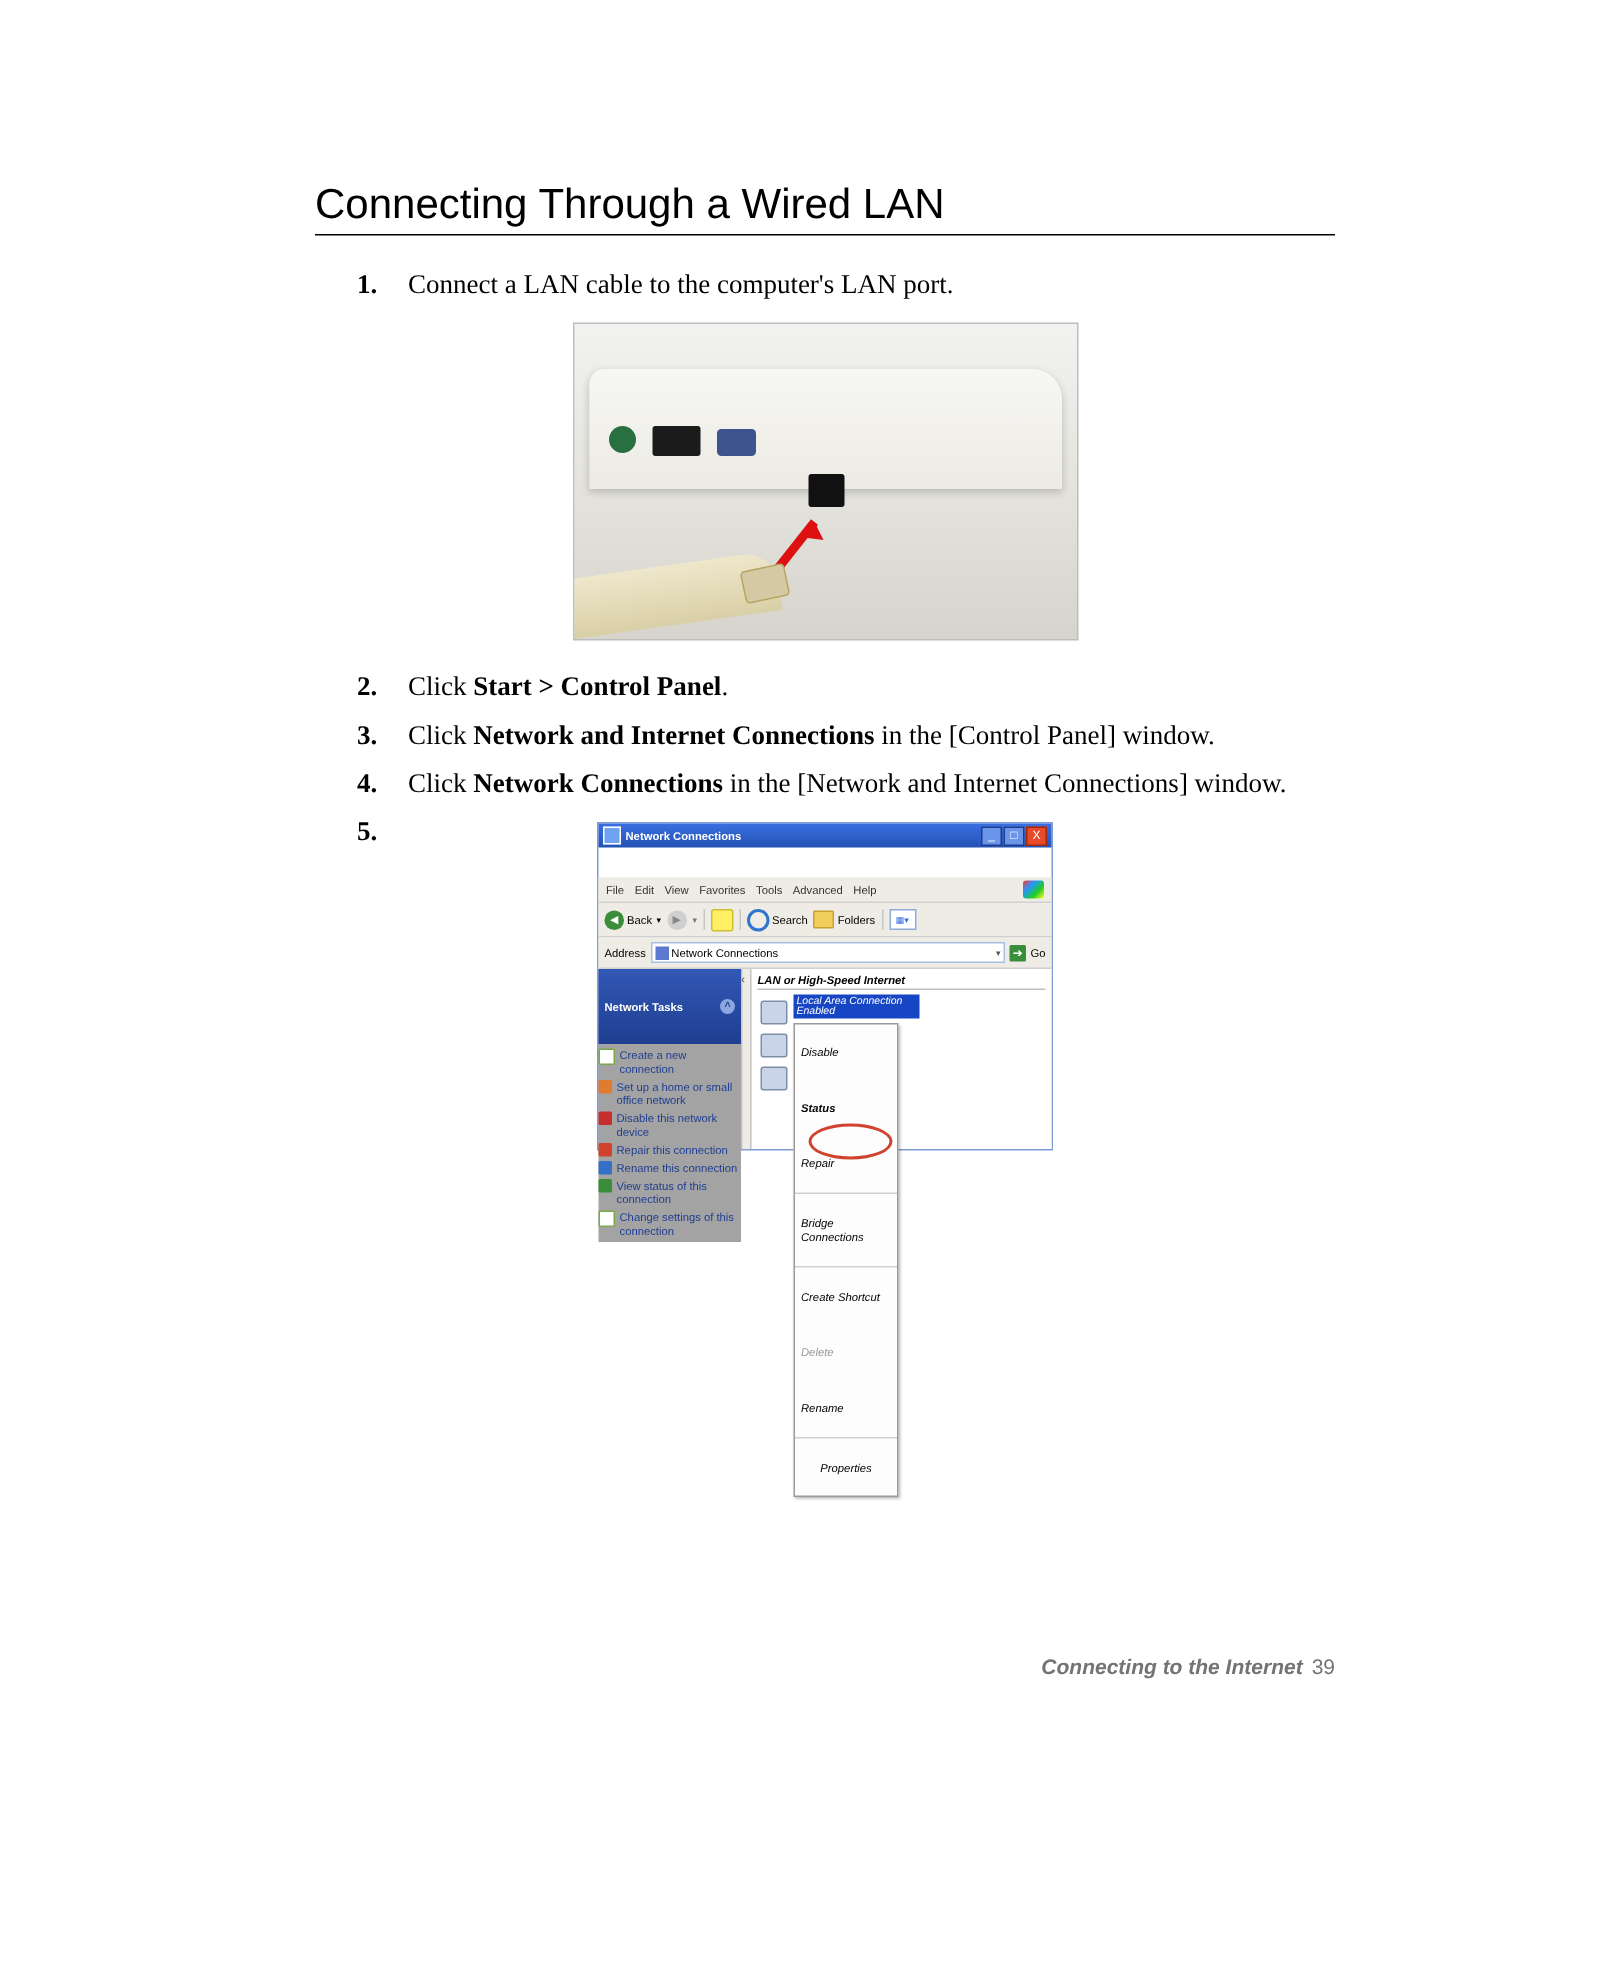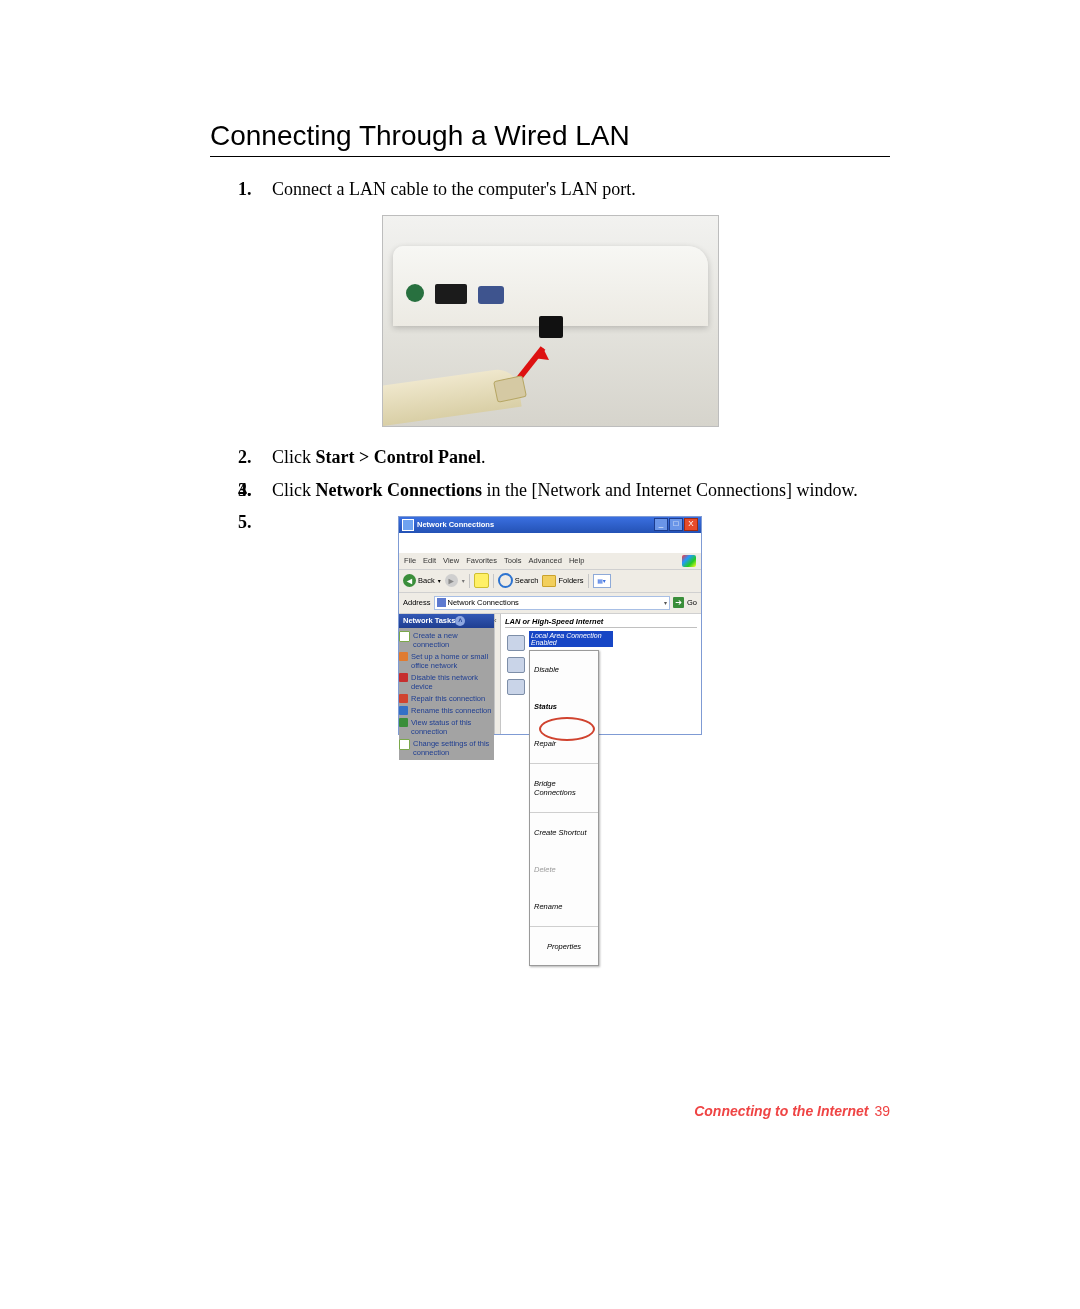--- a/index.html
+++ b/index.html
@@ -145,21 +145,21 @@
   .search-ico { width:11px; height:11px; border-radius:50%; border:2px solid #2e74d0; position:relative; }
   .folders-ico { width:12px; height:10px; background:#f2cf5c; border:1px solid #caa22c; border-radius:1px; }
   .views-ico { width:16px; height:12px; border:1px solid #8eaad8; background:#fff; display:flex; align-items:center; justify-content:center; }
   .spacer { width:1px; height:14px; background:#c6c6c6; }
   .addrbar { display:flex; align-items:center; gap:3px; padding:2px 4px; border-bottom:1px solid #d0d0d0; background:#efece5; height:16px; }
   .addr-input { flex:1; height:12px; border:1px solid #a8bfe5; background:#fff; display:flex; align-items:center; padding:0 2px; gap:2px; }
   .nc-ico { width:9px; height:9px; background:#5d7ad0; }
   .go-btn { width:11px; height:11px; background:#3a8e3a; color:#fff; border-radius:1px; text-align:center; line-height:11px; font-size:8px; }
   .body-split { display:flex; height:120px; }
   .side { width:95px; background:#6e8ecf; display:flex; flex-direction:column; }
-  .side-header { background:linear-gradient(180deg,#3258b5,#1f3e91); color:#fff; font-weight:bold; padding:2px 4px; display:flex; align-items:center; }
+  .side-header { background:linear-gradient(180deg,#3258b5,#1f3e91); color:#fff; font-weight:bold; padding:20px 4px; display:flex; align-items:center; justify-content:space-between; }
   .side-header .chev { width:10px; height:10px; border-radius:50%; background:#8ea7e0; text-align:center; line-height:9px; color:#1f3e91; font-size:7px; }
   .side-body { background:#a3a3a3; flex:1; padding:3px 0; display:flex; flex-direction:column; gap:3px; }
   .task { display:flex; gap:3px; color:#1f3e91; }
   .task .tico { width:9px; height:9px; flex-shrink:0; border-radius:1px; }
   .i-create { background:#fff; border:1px solid #7ba84b; }
   .i-home { background:#e07b30; border-radius:50%; }
   .i-disable { background:#c62e2e; border-radius:50%; }
   .i-repair { background:#d0432f; border-radius:50% 0 50% 0; }
   .i-rename { background:#3370c6; }
   .i-view { background:#3a8e3a; border-radius:50%; }
@@ -180,21 +180,21 @@
   .pc-ico { width:16px; height:14px; background:#c9d4e8; border:1px solid #7d8ea8; border-radius:2px; }
   .main-rel { position:relative; height:100%;font-style:italic; }
   .footer {
     position: absolute;
     bottom: 190px;
     right: 190px;
     font-family: Arial, Helvetica, sans-serif;
     font-style: italic;
     font-weight: bold;
     font-size: 14px;
-    color: #ef4444;
+    color: #737373;
   }
   .footer .pg { font-style: normal; font-weight: normal; margin-left: 6px; }
 </style>
 </head>
 <body>
 
 <div class="page">
   <h1 class="heading">Connecting Through a Wired LAN</h1>
   <hr class="rule">
 
@@ -224,20 +224,23 @@
 
   <ol class="steps">
     <li>
       <span class="num">2.</span>
       <span class="txt">
         <span>Click </span><strong>Start &gt; Control Panel</strong><span>.</span>
       </span>
     </li>
     <li>
       <span class="num">3.</span>
+      <span class="txt">
+        <span>Click </span><strong>Network and Internet Connections</strong><span> in the [Control Panel] window.</span>
+      </span>
     </li>
     <li>
       <span class="num">4.</span>
       <span class="txt">
         <span>Click </span><strong>Network Connections</strong><span> in the [Network and Internet Connections] window.</span>
       </span>
     </li>
     <li>
       <span class="num">5.</span>
     </li>

